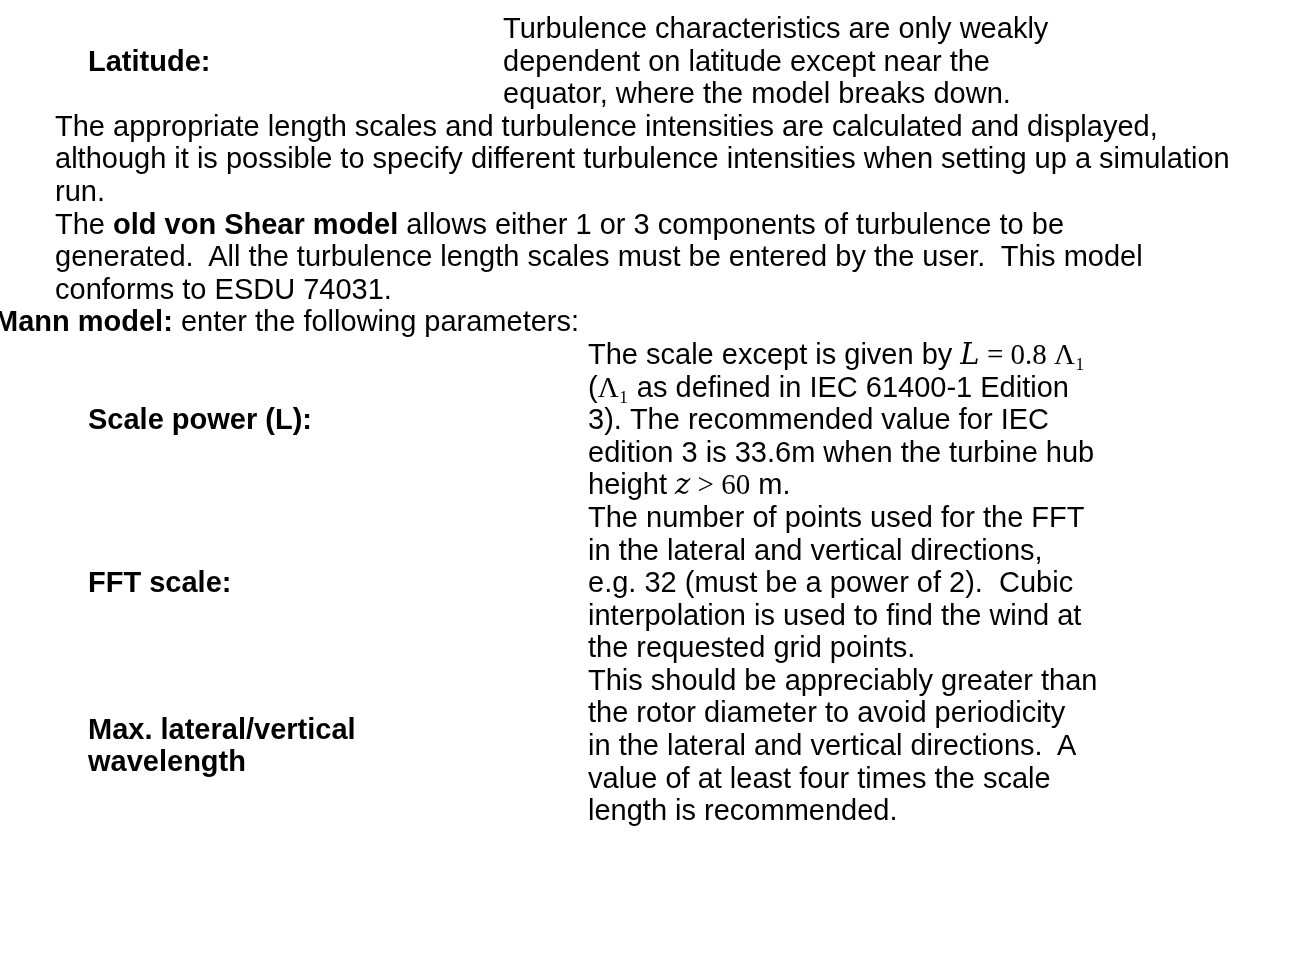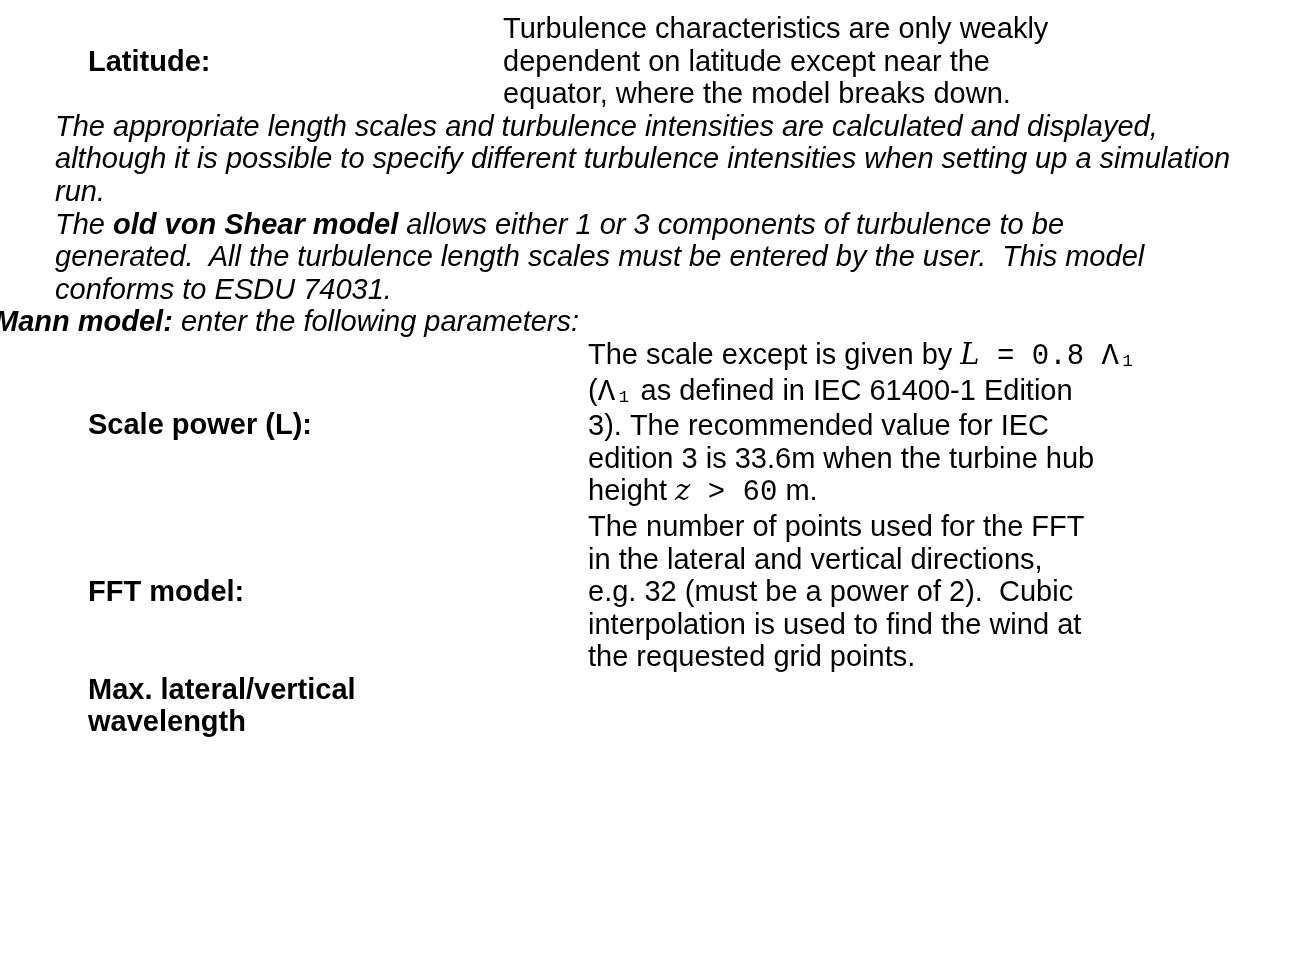--- a/index.html
+++ b/index.html
@@ -31,46 +31,49 @@
   }
   .row-top .term {
     flex: 0 0 415px;
   }
   .def {
     flex: 1 1 auto;
     min-width: 0;
   }
   .para {
     padding-left: 55px;
-    font-style: italic;
   }
   .para-mann {
     padding-left: 0;
     margin-left: -6px;
   }
   .b { font-weight: bold; }
   .math-var {
     font-family: "DejaVu Serif", serif;
     font-style: italic;
   }
   .math-up {
-    font-family: Liberation Mono, monospace;
+    font-family: Liberation Serif, serif;
   }
 </style>
 </head>
 <body>
 
 <div class="doc"><div class="row row-top"><div class="term">Latitude:</div><div class="def">Turbulence characteristics are only weakly
 dependent on latitude except near the
 equator, where the model breaks down.</div></div><div class="para">The appropriate length scales and turbulence intensities are calculated and displayed,
 although it is possible to specify different turbulence intensities when setting up a simulation
 run.</div><div class="para"><span>The </span><span class="b">old von Shear model</span><span> allows either 1 or 3 components of turbulence to be
 generated.  All the turbulence length scales must be entered by the user.  This model
 conforms to ESDU 74031.</span></div><div class="para para-mann"><span class="b">Mann model:</span><span> enter the following parameters:</span></div><div class="row"><div class="term">Scale power (L):</div><div class="def"><span>The scale except is given by </span><span class="math-var">L</span><span class="math-up"> = 0.8 Λ₁</span><span>
 (</span><span class="math-up">Λ₁</span><span> as defined in IEC 61400-1 Edition
 3). The recommended value for IEC
 edition 3 is 33.6m when the turbine hub
-height </span><span class="math-var">z</span><span class="math-up"> &gt; 60</span><span> m.</span></div></div><div class="row"><div class="term">FFT model:</div><div class="def">The number of points used for the FFT
+height </span><span class="math-var">z</span><span class="math-up"> &gt; 60</span><span> m.</span></div></div><div class="row"><div class="term">FFT scale:</div><div class="def">The number of points used for the FFT
 in the lateral and vertical directions,
 e.g. 32 (must be a power of 2).  Cubic
 interpolation is used to find the wind at
 the requested grid points.</div></div><div class="row"><div class="term">Max. lateral/vertical
-wavelength</div></div></div>
+wavelength</div><div class="def">This should be appreciably greater than
+the rotor diameter to avoid periodicity
+in the lateral and vertical directions.  A
+value of at least four times the scale
+length is recommended.</div></div></div>
 
 </body></html>

